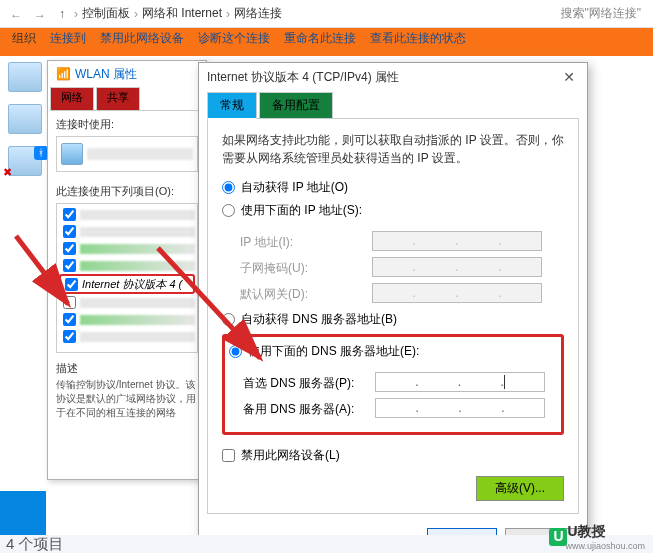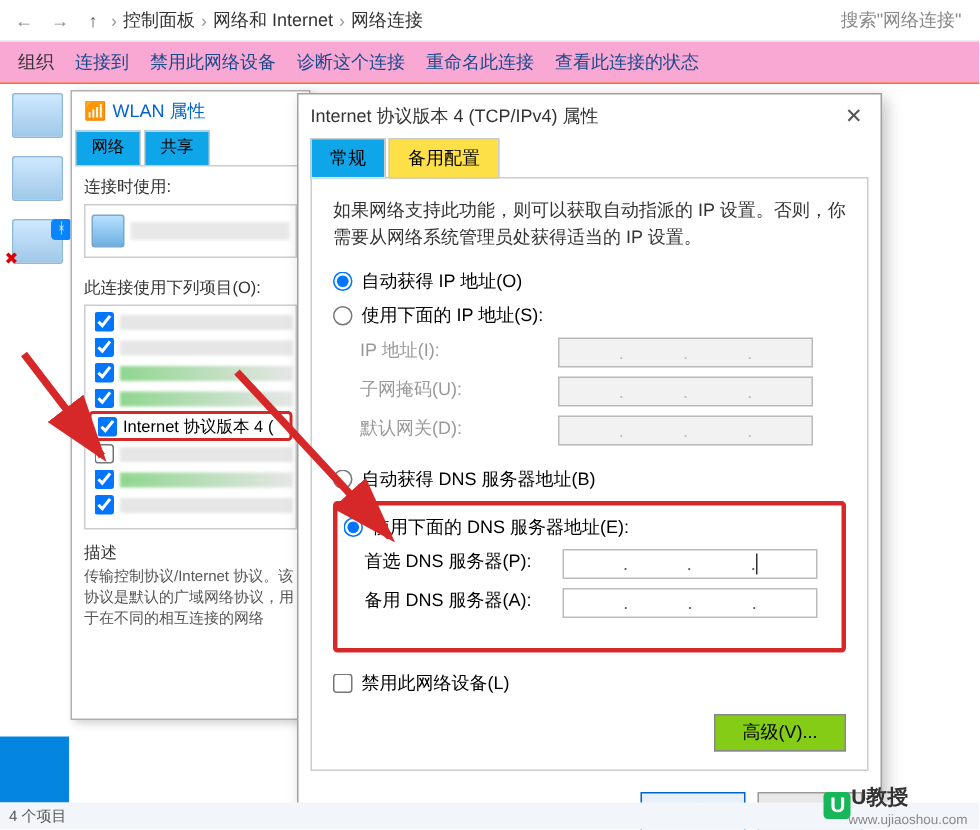--- a/index.html
+++ b/index.html
@@ -6,86 +6,86 @@
 body { width: 653px; height: 553px; background: #fff; font-size: 12px; position: relative; overflow: hidden; }
 
 
 .breadcrumb { height: 28px; border-bottom: 1px solid #e0e0e0; display: flex; align-items: center; padding: 0 4px; }
 .breadcrumb .nav-btn { width: 24px; height: 24px; display: flex; align-items: center; justify-content: center; color: #888; }
 .breadcrumb .sep { color: #999; margin: 0 2px; }
 .breadcrumb .part { color: #333; padding: 0 2px; }
 .breadcrumb .search { margin-left: auto; margin-right: 8px; color: #888; }
 
 
-.toolbar { height: 28px; background: #f9a8d4; border-bottom: 1px solid #f97316; display: flex; align-items: center; padding: 0 6px; gap: 2px; }
+.toolbar { height: 28px; background: #f97316; border-bottom: 7px solid #f97316; display: flex; align-items: center; padding: 0 6px; gap: 2px; }
 .toolbar .item { color: #1a4b8c; padding: 0 6px; }
 .toolbar .item.dark { color: #333; }
 
 
 .adapters { position: absolute; left: 8px; top: 62px; width: 38px; }
 .adapter { width: 34px; height: 30px; background: linear-gradient(#cfe8ff,#9fc8e8); border: 1px solid #8fb8d8; margin-bottom: 12px; border-radius: 2px; position: relative; }
 .adapter.x::after { content: "✖"; position: absolute; left: -6px; bottom: -4px; color: #d00; font-size: 11px; }
 .bt { position:absolute; left:34px; top:146px; width:14px; height:14px; background:#0a84ff; border-radius:3px; color:#fff; font-size:10px; line-height:14px; text-align:center;}
 
 
 .dlg1 { position: absolute; left: 47px; top: 60px; width: 160px; height: 420px; background: #fff; border: 1px solid #b0b0b0; box-shadow: 2px 2px 6px rgba(0,0,0,0.2); }
 .dlg1 .title { height: 26px; display: flex; align-items: center; padding: 0 8px; color: #0066cc; gap: 4px; }
 .dlg1 .tabs { height: 24px; display: flex; border-bottom: 1px solid #ccc; margin: 0 2px; }
-.dlg1 .tab { padding: 2px 10px; border: 1px solid #ccc; border-bottom: none; background: #0ea5e9; margin-right: 2px; font-size: 11px; }
+.dlg1 .tab { padding: 2px 10px; border: 1px solid #ccc; border-bottom: none; background: #b91c1c; margin-right: 2px; font-size: 11px; }
 .dlg1 .body { padding: 6px 8px; }
 .dlg1 .lbl { font-size: 11px; color: #333; margin-bottom: 4px; }
 .dlg1 .conn-box { height: 36px; border: 1px solid #ccc; background: #fff; display:flex; align-items:center; padding:0 4px; gap:4px;}
 .dlg1 .conn-box .ic { width:22px; height:22px; background: linear-gradient(#b8e0ff,#6db0e0); border:1px solid #7aa8cc; border-radius:2px;}
 .dlg1 .conn-box .txt { flex:1; height:12px; background:#e8e8e8; filter:blur(1px);}
 .dlg1 .items { height: 150px; border: 1px solid #ccc; background: #fff; overflow: hidden; padding:2px 2px;}
 .dlg1 .row { display: flex; align-items: center; height: 17px; }
 .dlg1 .row input[type=checkbox] { margin: 0 4px; }
 .dlg1 .row .blur { flex:1; height:10px; background:#e6e6e6; filter:blur(1px);}
 .dlg1 .row .blur.g { background: linear-gradient(90deg,#8fd68f,#e6e6e6);}
 .dlg1 .row.hl { border: 2px solid #d62828; border-radius: 3px; height:20px; }
-.dlg1 .row.hl .text { color: #000; font-size: 11px; white-space: nowrap; }
+.dlg1 .row.hl .text { color: #000; font-size: 11px; white-space: nowrap; font-style: italic; }
 .dlg1 .install-row { display:flex; gap:4px; margin-top:6px;}
 .dlg1 .btn { padding: 2px 6px; border: 1px solid #999; background: #e8e8e8; font-size: 11px; }
 .dlg1 .desc { margin-top: 8px; font-size: 11px; }
 .dlg1 .desc .t { color: #333; display: block; margin-bottom: 2px; }
 .dlg1 .desc .p { color: #555; font-size: 10px; line-height: 1.4; }
 
 
 .dlg2 { position: absolute; left: 198px; top: 62px; width: 390px; height: 478px; background: #fff; border: 1px solid #a0a0a0; box-shadow: 3px 3px 10px rgba(0,0,0,0.25); }
 .dlg2 .title { height: 28px; display: flex; align-items: center; justify-content: space-between; padding: 0 8px; }
 .dlg2 .title .t { color: #333; font-size: 12px; }
 .dlg2 .title .x { color: #555; font-size: 14px; padding: 0 4px; }
 .dlg2 .tabs { display: flex; margin: 0 8px; }
 .dlg2 .tab { padding: 4px 12px; border: 1px solid #ccc; border-bottom: 1px solid #fff; background: #0ea5e9; font-size: 12px; margin-right: 2px; position: relative; top: 1px; z-index: 2; }
-.dlg2 .tab.inactive { border-bottom: 1px solid #ccc; background: #fde047; z-index: 0; }
+.dlg2 .tab.inactive { border-bottom: 1px solid #ccc; background: #15803d; z-index: 0; }
 .dlg2 .panel { margin: 0 8px 8px 8px; border: 1px solid #ccc; padding: 12px 14px; height: 396px; position: relative; }
 .dlg2 .help { font-size: 12px; color: #333; line-height: 1.5; margin-bottom: 12px; }
 .dlg2 .radio-row { display: flex; align-items: center; margin: 6px 0; }
 .dlg2 .radio-row input { margin-right: 6px; }
 .dlg2 .field-grid { margin: 4px 0 4px 18px; }
-.dlg2 .field-row { display: flex; align-items: flex-start; height: 26px; }
+.dlg2 .field-row { display: flex; align-items: flex-end; height: 26px; }
 .dlg2 .field-row .lbl { width: 132px; font-size: 12px; }
 .dlg2 .field-row .lbl.disabled { color: #999; }
 .dlg2 .ip-input { width: 170px; height: 20px; border: 1px solid #bbb; background: #fff; display: flex; align-items: center; justify-content: space-around; font-size: 12px; color: #555; }
 .dlg2 .ip-input.disabled { background: #f2f2f2; color:#bbb;}
 .dlg2 .ip-input span { flex: 1; text-align: center; }
 .dlg2 .ip-input .dot { flex: 0 0 auto; }
 .dlg2 .dns-highlight { border: 3px solid #d62828; border-radius: 3px; padding: 6px 4px 10px 4px; margin-top: 4px; }
 .dlg2 .chk-row { display: flex; align-items: center; margin-top: 12px; }
 .dlg2 .chk-row input { margin-right: 6px; }
 .dlg2 .adv-btn { position: absolute; right: 14px; bottom: 12px; padding: 3px 18px; border: 1px solid #888; background: #84cc16; font-size: 12px; }
 .dlg2 .bottom-btns { display: flex; justify-content: flex-end; gap: 8px; padding: 6px 12px; }
 .dlg2 .bottom-btns button { padding: 4px 22px; border: 1px solid #0066cc; background: #e8f0fb; font-size: 12px; }
 .dlg2 .bottom-btns button.cancel { border-color: #999; background: #e8e8e8; }
 
 
 .crumb-up { width: 20px; height: 20px; display:inline-flex; align-items:center; justify-content:center; color:#555;}
 
 
-.status { position:absolute; left:0; bottom:0; height:18px; width:100%; background:#f2f6fb; font-size:10px; color:#555; padding:0 6px; display:flex; align-items:center;}
+.status { position:absolute; left:0; bottom:0; height:18px; width:100%; background:#f2f6fb; font-size:15px; color:#555; padding:0 6px; display:flex; align-items:center;}
 .bluebar { position:absolute; left:0; bottom:18px; height:44px; width:46px; background:#0485e0;}
 
 
 .arrow { position:absolute; pointer-events:none; }
 .arrow svg { overflow:visible; }
 
 
 .wm { position:absolute; right:8px; bottom:2px; display:flex; align-items:center; gap:0; font-size:14px; color:#333;}
 .wm .logo { width:18px; height:18px; background:#18b65a; border-radius:3px; position:relative;}
 .wm .logo::after{content:"U"; color:#fff; font-weight:bold; position:absolute; left:4px; top:0;}

